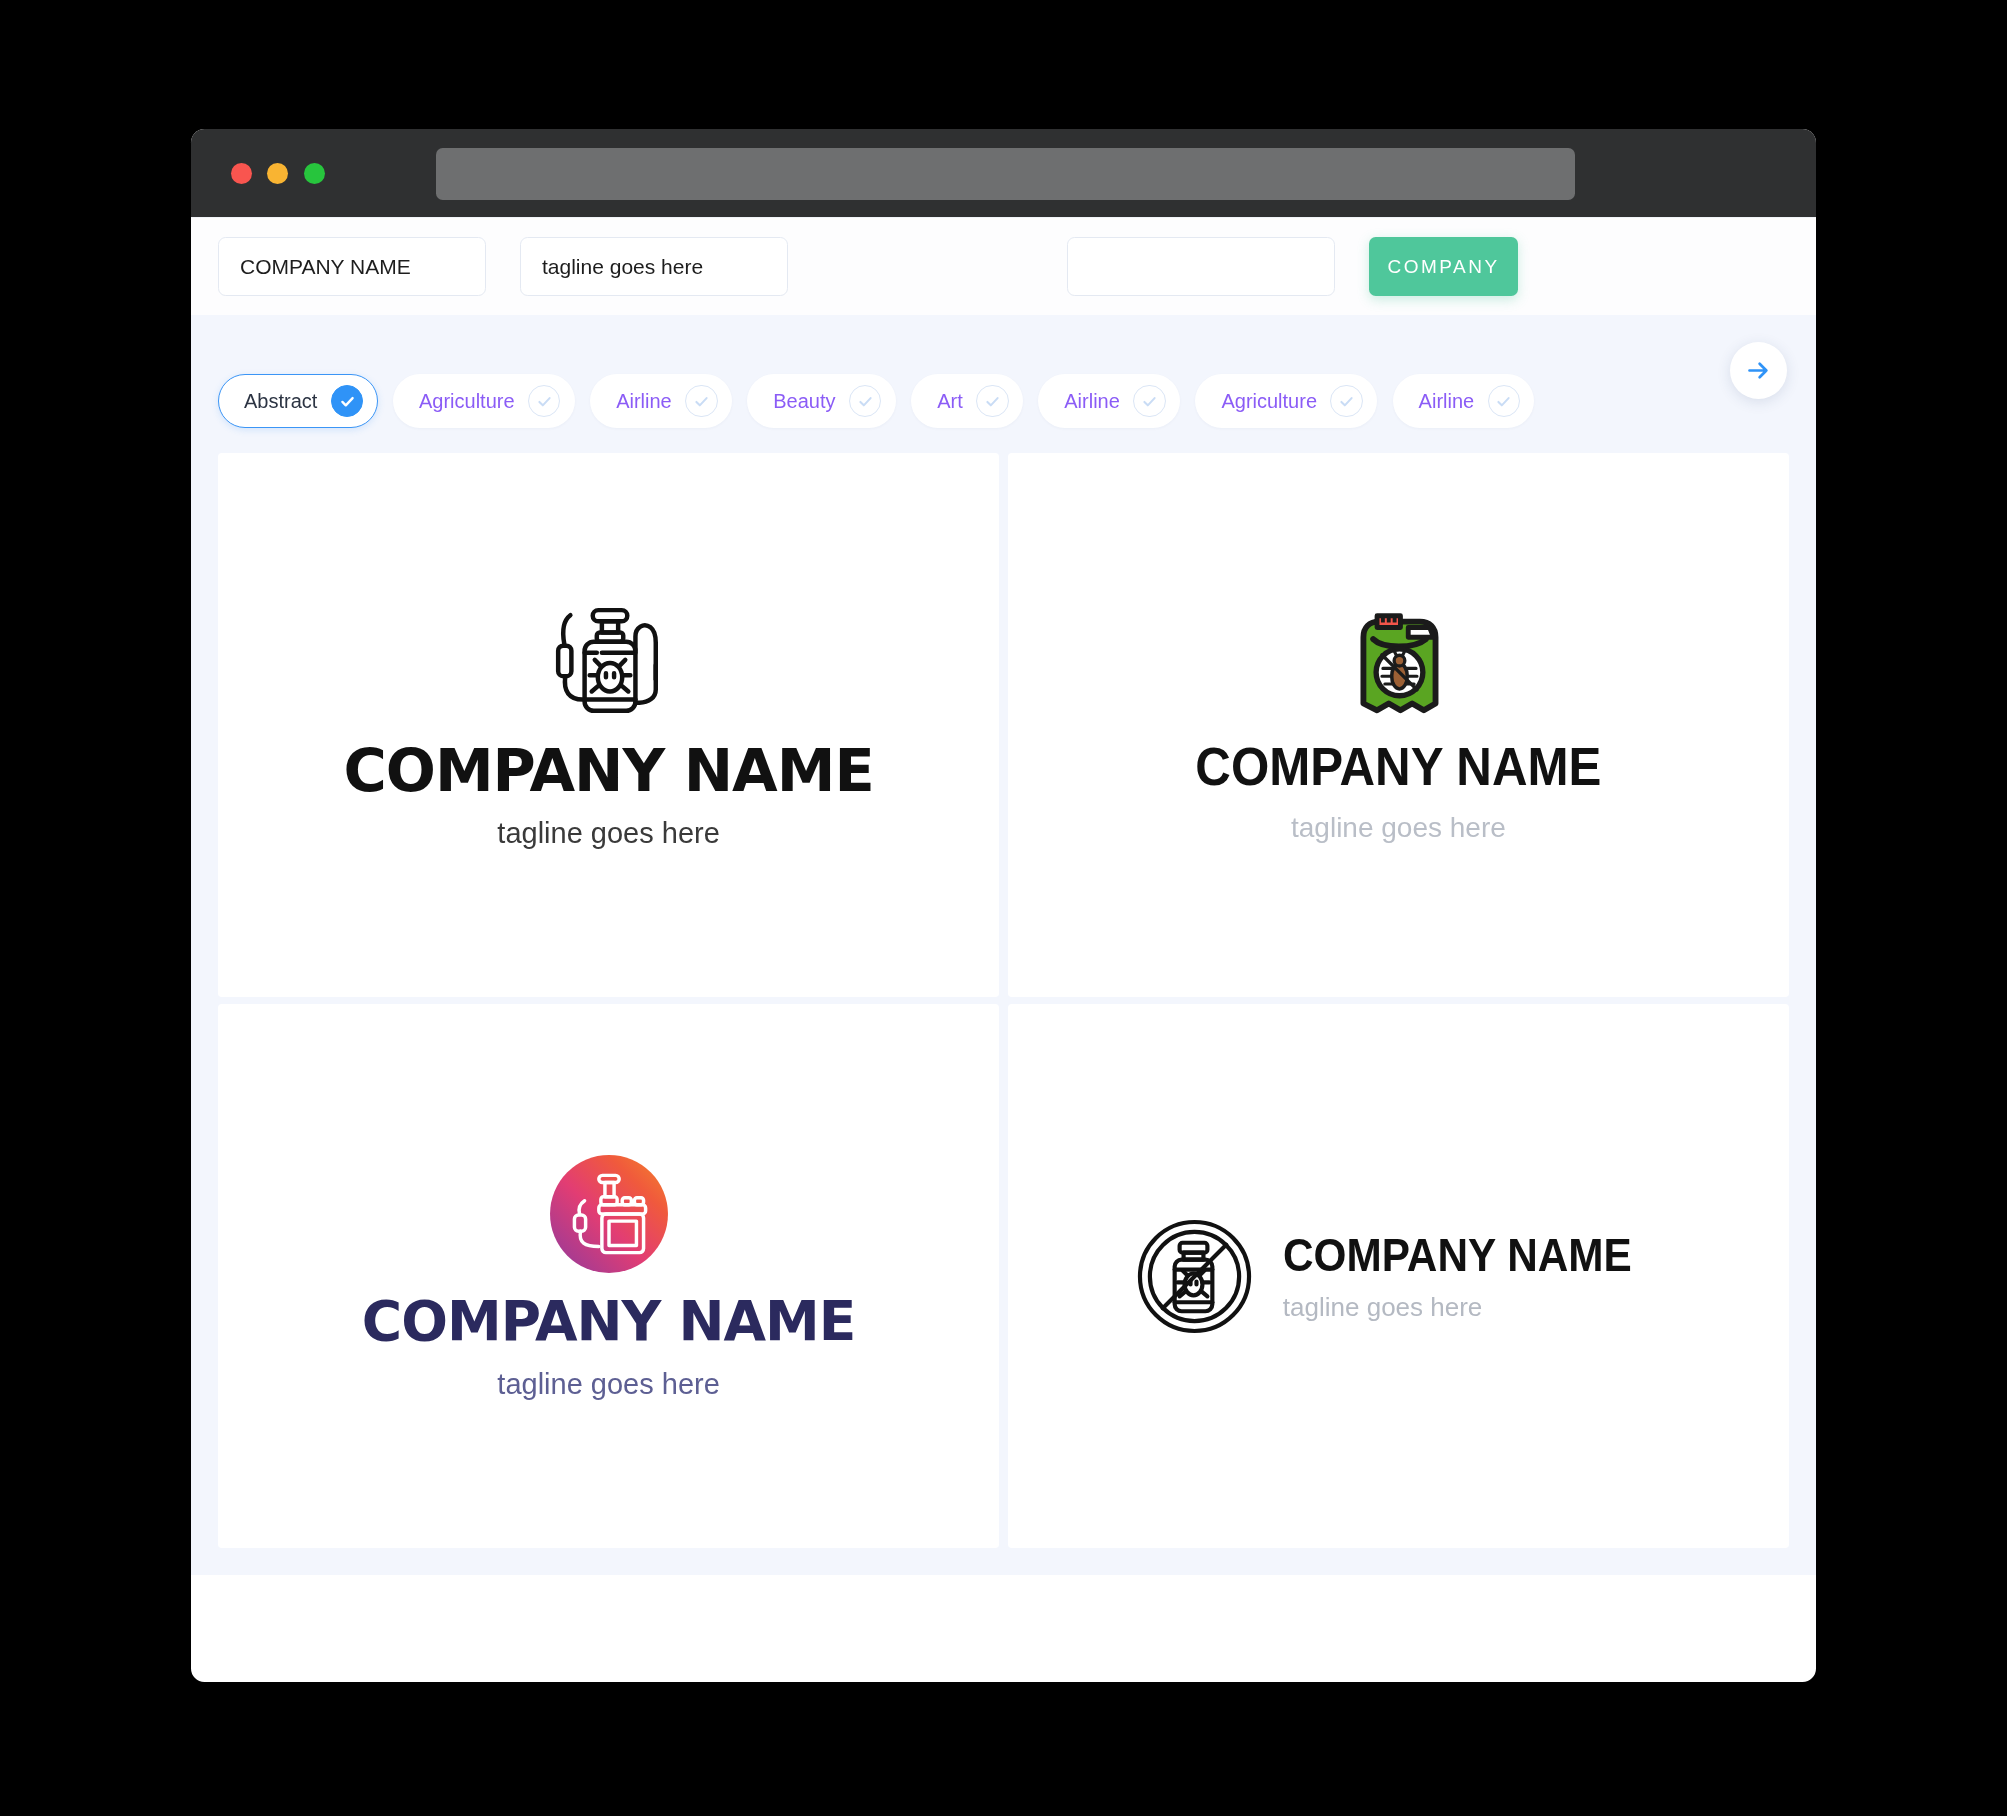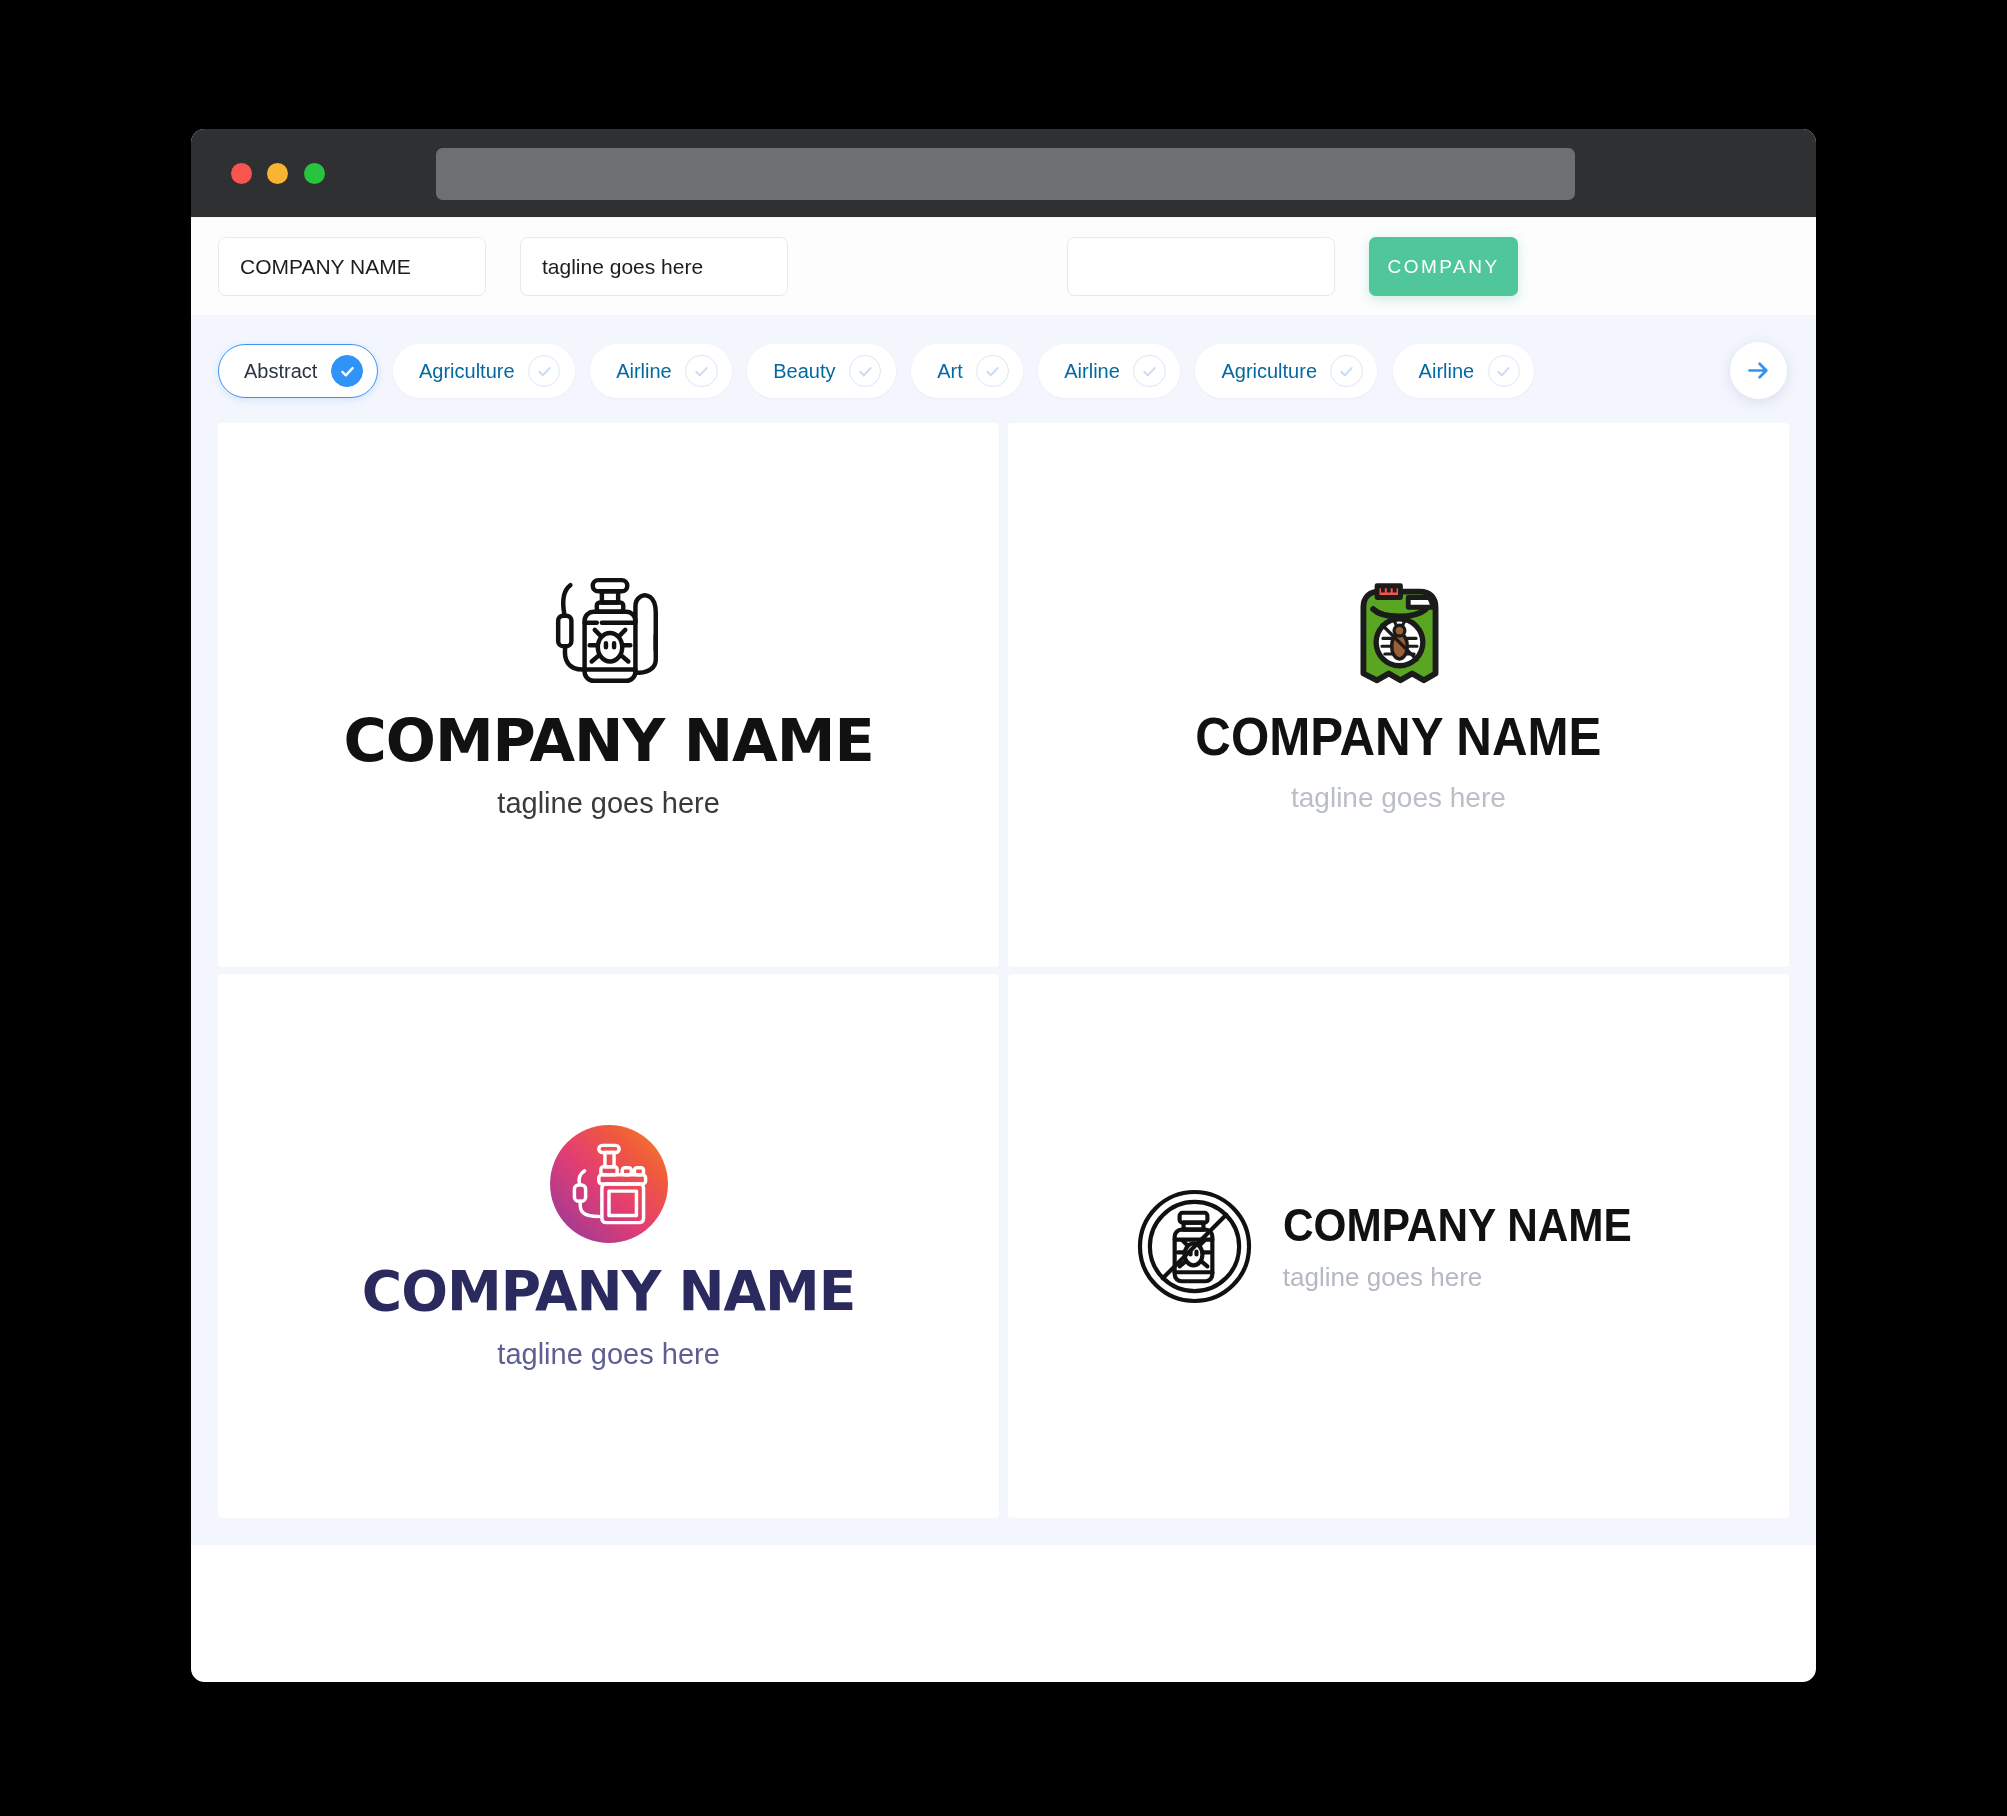--- a/index.html
+++ b/index.html
@@ -121,24 +121,25 @@
     align-items: center;
     gap: 13.4px;
     background: #ffffff;
     border: 1.4px solid transparent;
     border-radius: 32.5px;
     height: 54px;
     padding: 0 13.4px 0 25px;
     flex: 0 0 auto;
     cursor: pointer;
     box-shadow: 0 1px 2.9px rgba(30,50,90,.04);
+    margin-top: 30px;
   }
   .chip .label {
     font-size: 20px;
-    color: #0369a1;
+    color: #8b5cf6;
     white-space: nowrap;
   }
   .chip.active {
     border-color: #3b95f6;
     box-shadow: 0 1.9px 7.6px rgba(59,149,246,.18);
   }
   .chip.active .label { color: #2c3443; }
 
   .check {
     width: 32.5px; height: 32.5px;

